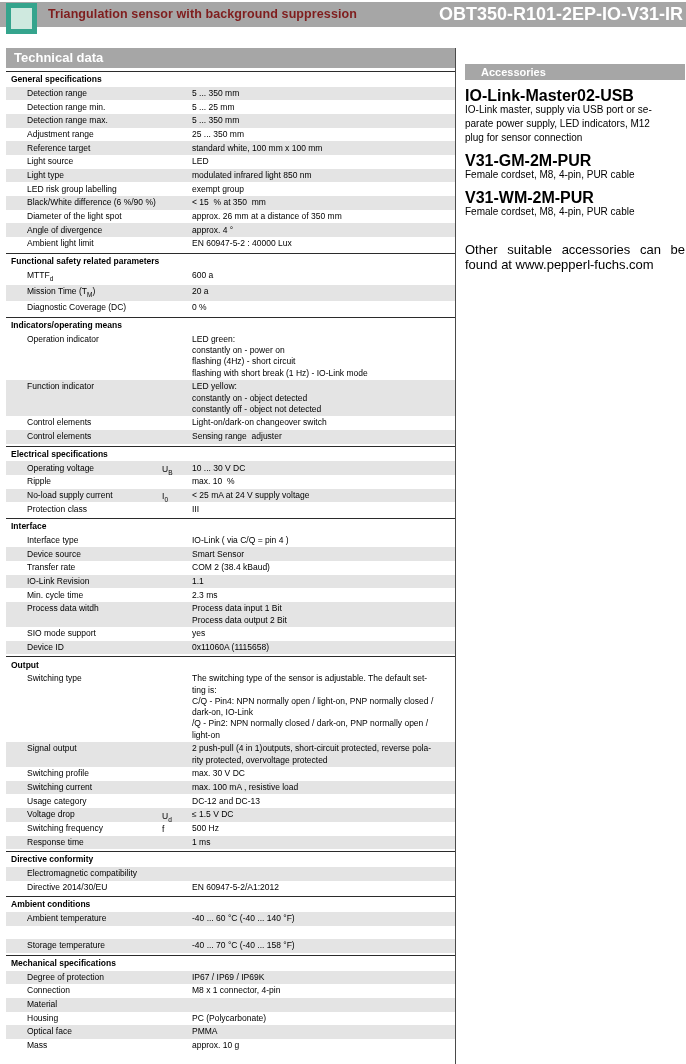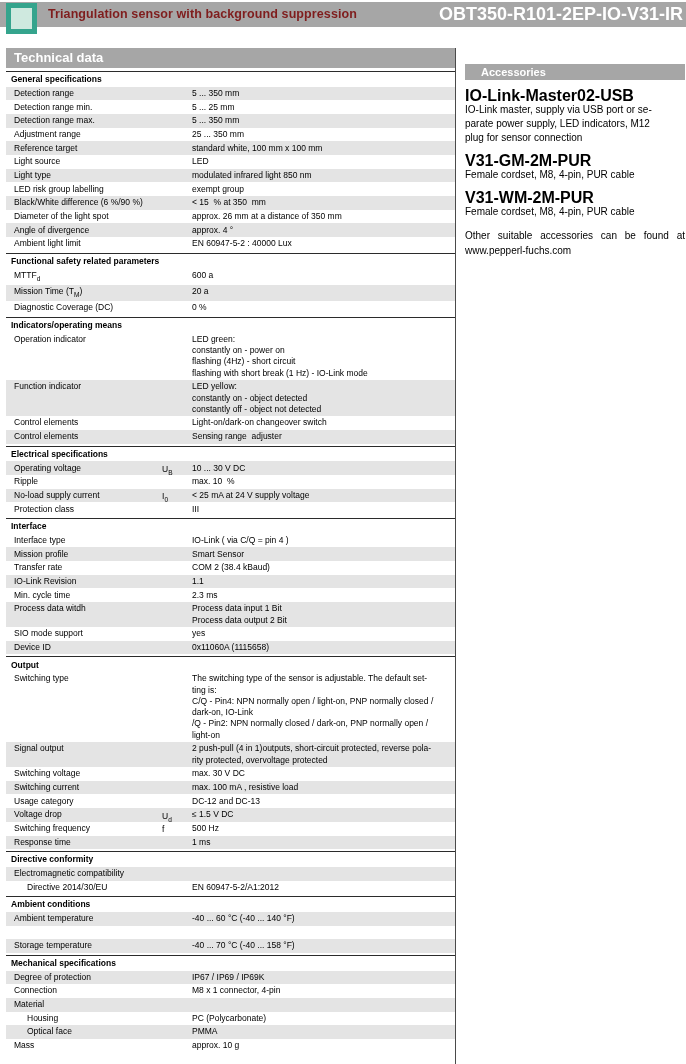--- a/index.html
+++ b/index.html
@@ -14,38 +14,38 @@
   .topbar-model { position:absolute; right:3px; top:0; line-height:25px; color:#fff; font-weight:bold; font-size:18px; }
   .logo-square { position:absolute; left:6px; top:3px; width:31px; height:31px; border:5px solid #35a48d; background:#cfe9df; }
 
   
   .left-panel { position:absolute; left:6px; top:48px; width:449px; }
   .tech-bar { height:20px; background:#a6a6a6; color:#fff; font-weight:bold; font-size:13px; line-height:20px; padding-left:8px; }
   .rows { margin-top:3px; }
   .trow { position:relative; display:flex; font-size:8.5px; line-height:11.3px; padding:1.2px 0; }
   .trow.shaded { background:#e4e4e4; }
   .trow.header { font-weight:bold; border-top:1px solid #2b2b2b; margin-top:2px; padding-top:2.2px;flex-direction:column; }
-  .cell-label { width:186px; flex-shrink:0; padding-left:8px; position:relative; white-space:pre-wrap; }
+  .cell-label { width:186px; flex-shrink:0; padding-left:21px; position:relative; white-space:pre-wrap; }
   .trow.header .cell-label { width:auto; padding-left:5px; }
   .trow.indent2 .cell-label { padding-left:21px; }
   .cell-sym { position:absolute; left:156px; top:1.2px; }
   .cell-value { flex:1; white-space:pre-wrap; padding-right:2px; }
   sub { font-size:6.5px; }
   .spacer { height:13.7px; }
 
   
   .divider { position:absolute; left:455px; top:48px; width:1px; height:1016px; background:#4a4a4a; }
 
   
   .right-panel { position:absolute; left:465px; top:64px; width:220px; }
   .acc-bar { height:16px; background:#a6a6a6; color:#fff; font-weight:bold; font-size:11px; line-height:16px; padding-left:16px; }
   .acc-item { margin-top:9px; }
   .acc-name { font-weight:bold; font-size:16px; line-height:14px; }
   .acc-desc { font-size:10px; line-height:14px; white-space:pre-wrap; }
-  .acc-note { margin-top:10px; font-size:10px; line-height:14.5px; text-align:justify; }
+  .acc-note { margin-top:24px; font-size:13px; line-height:14.5px; text-align:justify; }
 </style>
 </head>
 <body>
 
 <div class="topbar">
   <span class="topbar-title">Triangulation sensor with background suppression</span>
   <span class="topbar-model">OBT350-R101-2EP-IO-V31-IR</span>
 </div>
 <div class="logo-square"></div>
 
@@ -167,21 +167,21 @@
   </div>
       <div class="trow header">
     <div class="cell-label"><span class="lmain">Interface</span></div>
     <div class="cell-value"></div>
   </div>
       <div class="trow">
     <div class="cell-label"><span class="lmain">Interface type</span></div>
     <div class="cell-value">IO-Link ( via C/Q = pin 4 )</div>
   </div>
       <div class="trow shaded">
-    <div class="cell-label"><span class="lmain">Mission profile</span></div>
+    <div class="cell-label"><span class="lmain">Device source</span></div>
     <div class="cell-value">Smart Sensor</div>
   </div>
       <div class="trow">
     <div class="cell-label"><span class="lmain">Transfer rate</span></div>
     <div class="cell-value">COM 2 (38.4 kBaud)</div>
   </div>
       <div class="trow shaded">
     <div class="cell-label"><span class="lmain">IO-Link Revision</span></div>
     <div class="cell-value">1.1</div>
   </div>
@@ -214,21 +214,21 @@
 dark-on, IO-Link
 /Q - Pin2: NPN normally closed / dark-on, PNP normally open /
 light-on</div>
   </div>
       <div class="trow shaded">
     <div class="cell-label"><span class="lmain">Signal output</span></div>
     <div class="cell-value">2 push-pull (4 in 1)outputs, short-circuit protected, reverse pola-
 rity protected, overvoltage protected</div>
   </div>
       <div class="trow">
-    <div class="cell-label"><span class="lmain">Switching voltage</span></div>
+    <div class="cell-label"><span class="lmain">Switching profile</span></div>
     <div class="cell-value">max. 30 V DC</div>
   </div>
       <div class="trow shaded">
     <div class="cell-label"><span class="lmain">Switching current</span></div>
     <div class="cell-value">max. 100 mA , resistive load</div>
   </div>
       <div class="trow">
     <div class="cell-label"><span class="lmain">Usage category</span></div>
     <div class="cell-value">DC-12 and DC-13</div>
   </div>

